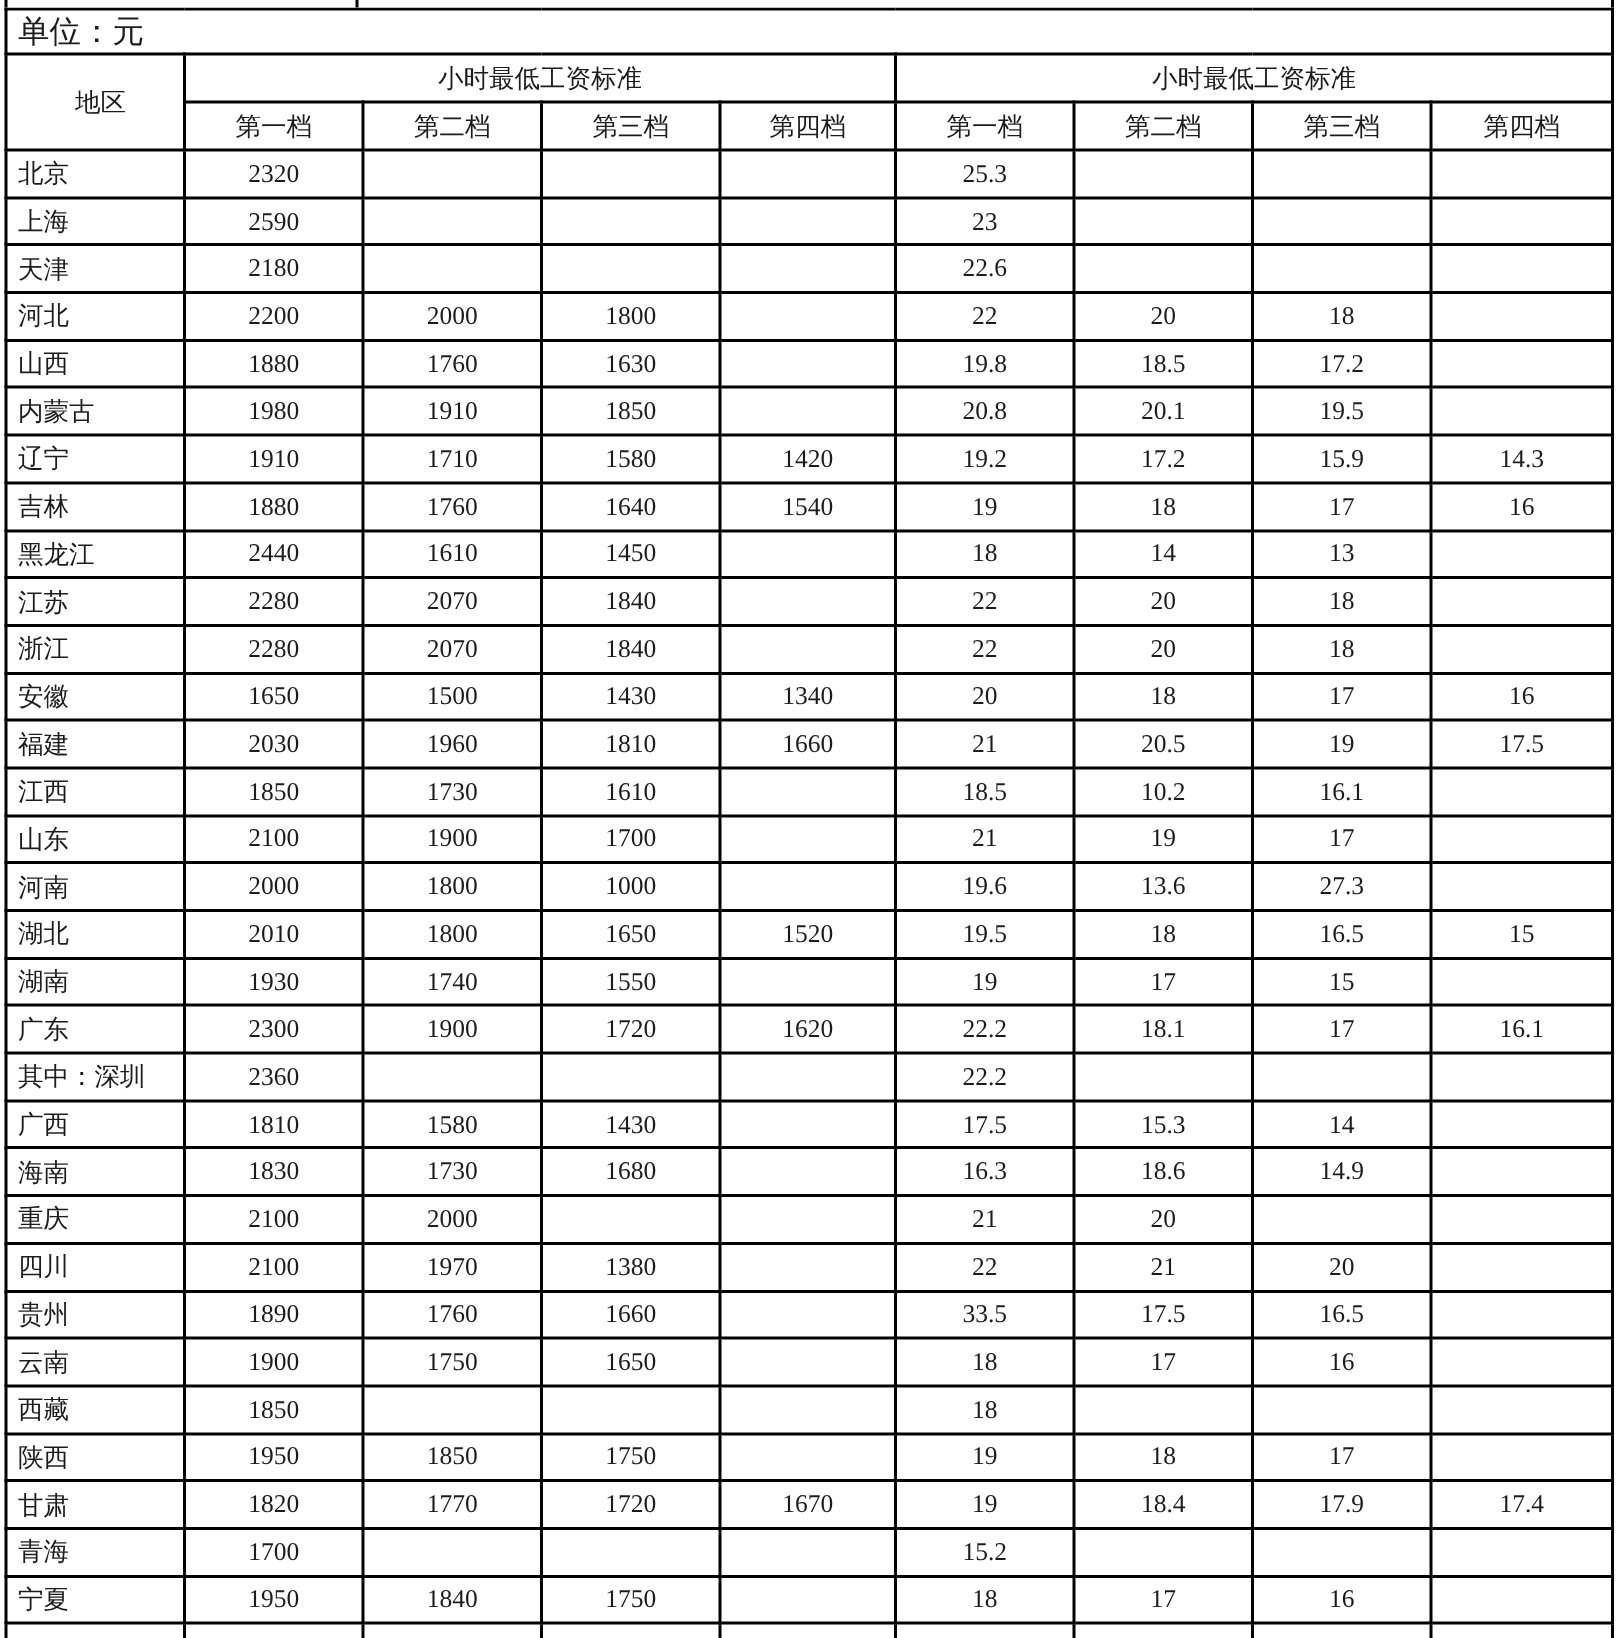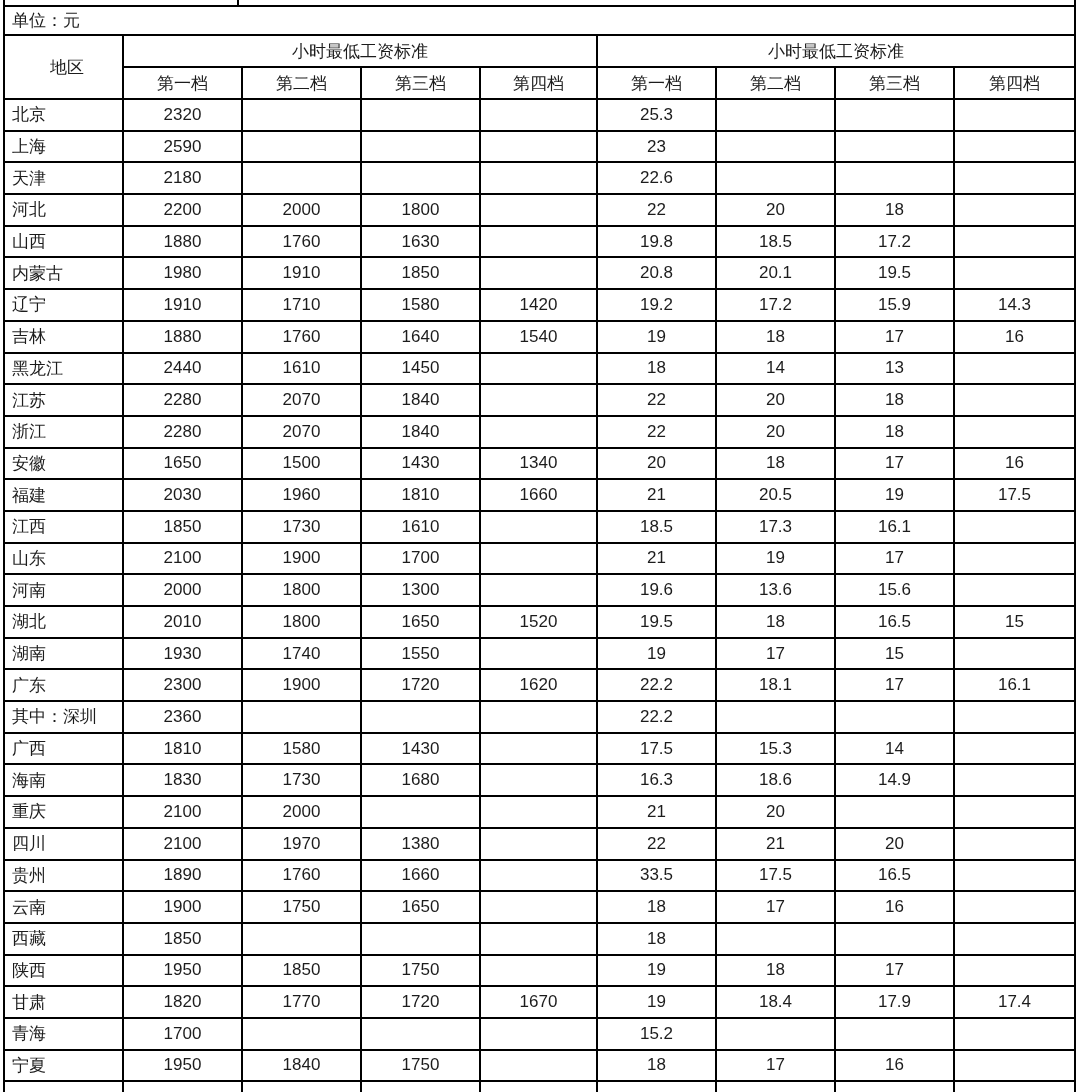--- a/index.html
+++ b/index.html
@@ -30,29 +30,29 @@
     padding: 0;
     overflow: hidden;
     white-space: nowrap;
     background: #fff;
     color: #1c1c1c;
   }
   tr.unit-row td {
     height: 27px;
     text-align: left;
     padding-left: 7px;
-    font-size: 17px;
+    font-size: 21px;
   }
   thead tr.hdr1 th, thead tr.hdr2 th {
     height: 30px;
     text-align: center;
     vertical-align: middle;
   }
   th.region-hdr { text-align: left; padding-left: 7px; font-family: Liberation Serif, serif; }
-  tbody tr { height: 31.7px; }
+  tbody tr { height: 31.7px; font-family: Liberation Serif, serif; }
   td.region { text-align: left; padding-left: 7px; }
   td.num { text-align: center; }
 </style>
 </head>
 <body>
 
 <div class="sheet">
   <div class="top-sliver">
     <div class="seg" style="left:0"></div>
     <div class="seg" style="left:234px"></div>
@@ -235,44 +235,44 @@
           <td class="num">19</td>
           <td class="num">17.5</td>
         </tr>
         <tr>
           <td class="region">江西</td>
           <td class="num">1850</td>
           <td class="num">1730</td>
           <td class="num">1610</td>
           <td class="num"></td>
           <td class="num">18.5</td>
-          <td class="num">17.3</td>
+          <td class="num">10.2</td>
           <td class="num">16.1</td>
           <td class="num"></td>
         </tr>
         <tr>
           <td class="region">山东</td>
           <td class="num">2100</td>
           <td class="num">1900</td>
           <td class="num">1700</td>
           <td class="num"></td>
           <td class="num">21</td>
           <td class="num">19</td>
           <td class="num">17</td>
           <td class="num"></td>
         </tr>
         <tr>
           <td class="region">河南</td>
           <td class="num">2000</td>
           <td class="num">1800</td>
-          <td class="num">1300</td>
+          <td class="num">1000</td>
           <td class="num"></td>
           <td class="num">19.6</td>
           <td class="num">13.6</td>
-          <td class="num">15.6</td>
+          <td class="num">27.3</td>
           <td class="num"></td>
         </tr>
         <tr>
           <td class="region">湖北</td>
           <td class="num">2010</td>
           <td class="num">1800</td>
           <td class="num">1650</td>
           <td class="num">1520</td>
           <td class="num">19.5</td>
           <td class="num">18</td>

